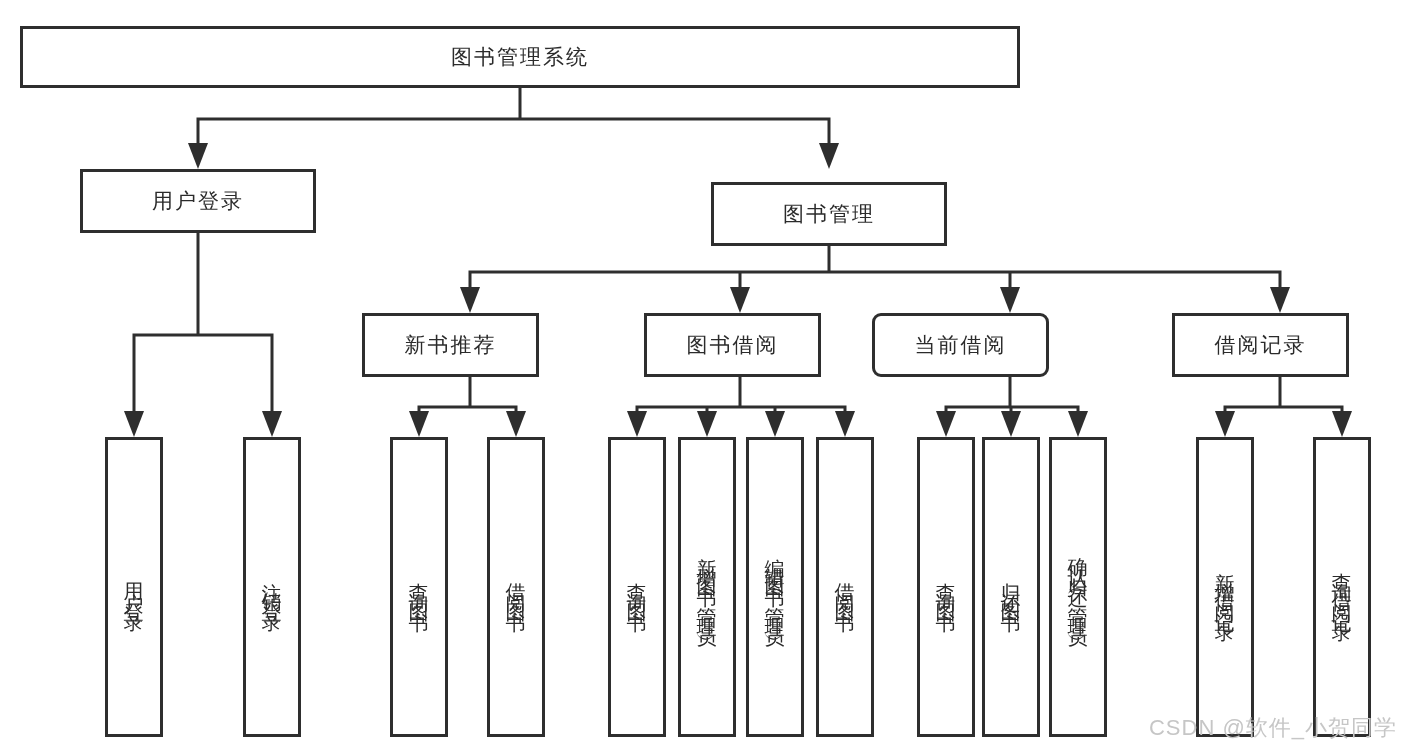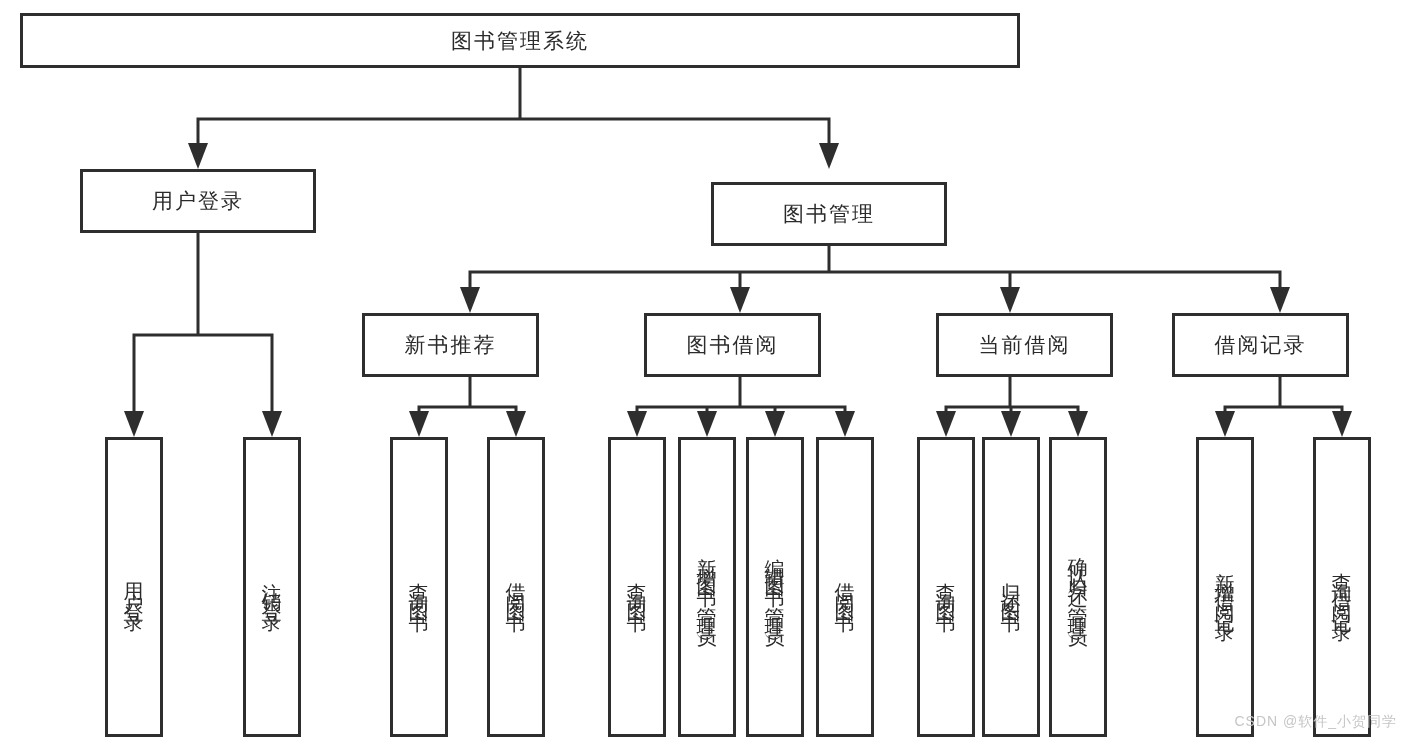--- a/index.html
+++ b/index.html
@@ -22,27 +22,27 @@
     box-sizing: border-box;
     border: 3px solid #2e2e2e;
     background: #ffffff;
     display: flex;
     align-items: center;
     justify-content: center;
     z-index: 1;
     color: #2b2b2b;
   }
   .h-box { font-size: 21px; letter-spacing: 2px; }
-  .root-box    { left: 20px;   top: 13px;  width: 1000px; height: 55px; font-family: Liberation Mono, monospace; }
+  .root-box    { left: 20px;   top: 26px;  width: 1000px; height: 62px; font-family: Liberation Mono, monospace; }
   .l2-left     { left: 80px;   top: 169px; width: 236px;  height: 64px; }
   .l2-right    { left: 711px;  top: 169px; width: 236px;  height: 64px; margin-top: 13px; }
   .l3          { top: 313px;   width: 177px; height: 64px; }
   .l3-1 { left: 362px; }
   .l3-2 { left: 644px; }
-  .l3-3 { left: 936px; }
+  .l3-3 { left: 872px; border-radius: 9px; }
   .l3-4 { left: 1172px; }
   .leaf { top: 437px; width: 58px; height: 300px; }
   .leaf .v-label {
     writing-mode: vertical-rl;
     text-orientation: mixed;
     font-size: 20px;
     letter-spacing: 10px;
     line-height: 1;
     white-space: nowrap;
   }
@@ -55,22 +55,22 @@
   .lf-7  { left: 746px; }
   .lf-8  { left: 816px; }
   .lf-9  { left: 917px; }
   .lf-10 { left: 982px; }
   .lf-11 { left: 1049px; }
   .lf-12 { left: 1196px; }
   .lf-13 { left: 1313px; }
   .watermark {
     position: absolute;
     right: 8px;
-    bottom: 16px;
-    font-size: 14px;
+    bottom: 4px;
+    font-size: 22px;
     color: #c6c6c6;
     letter-spacing: 1px;
     z-index: 2;
   }
 </style>
 </head>
 <body>
 
 <div class="stage">
 

